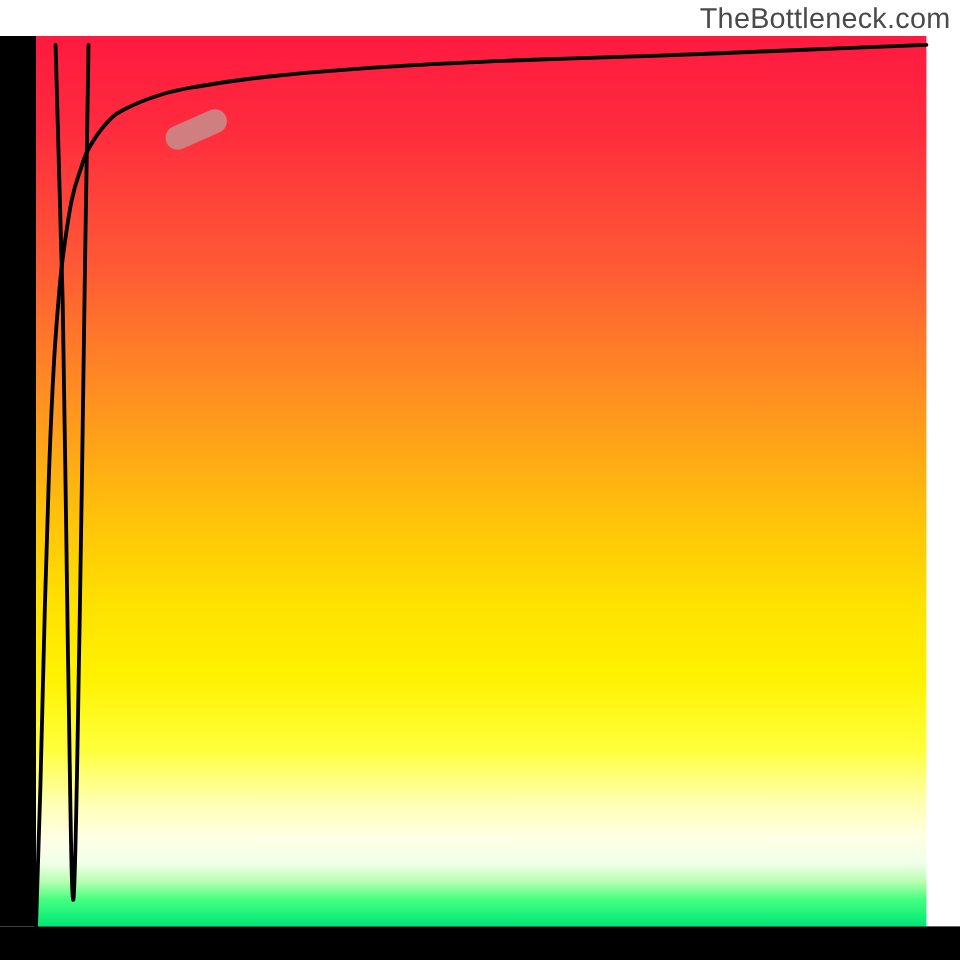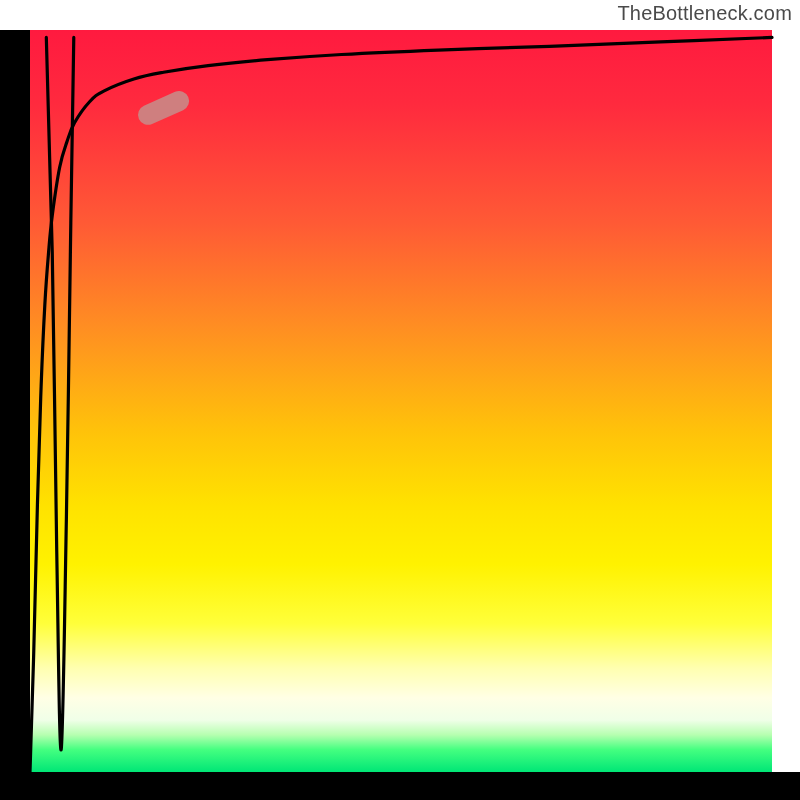--- a/index.html
+++ b/index.html
@@ -13,21 +13,21 @@
   }
   .canvas {
     position: relative;
     width: 800px;
     height: 800px;
   }
   .attribution {
     position: absolute;
     top: 2px;
     right: 8px;
-    font-size: 20px;
+    font-size: 24px;
     font-weight: 400;
     color: #4a4a4a;
     letter-spacing: 0.2px;
   }
   .plot-area {
     z-index: 1;
     position: absolute;
     left: 30px;
     top: 30px;
     width: 742px;

